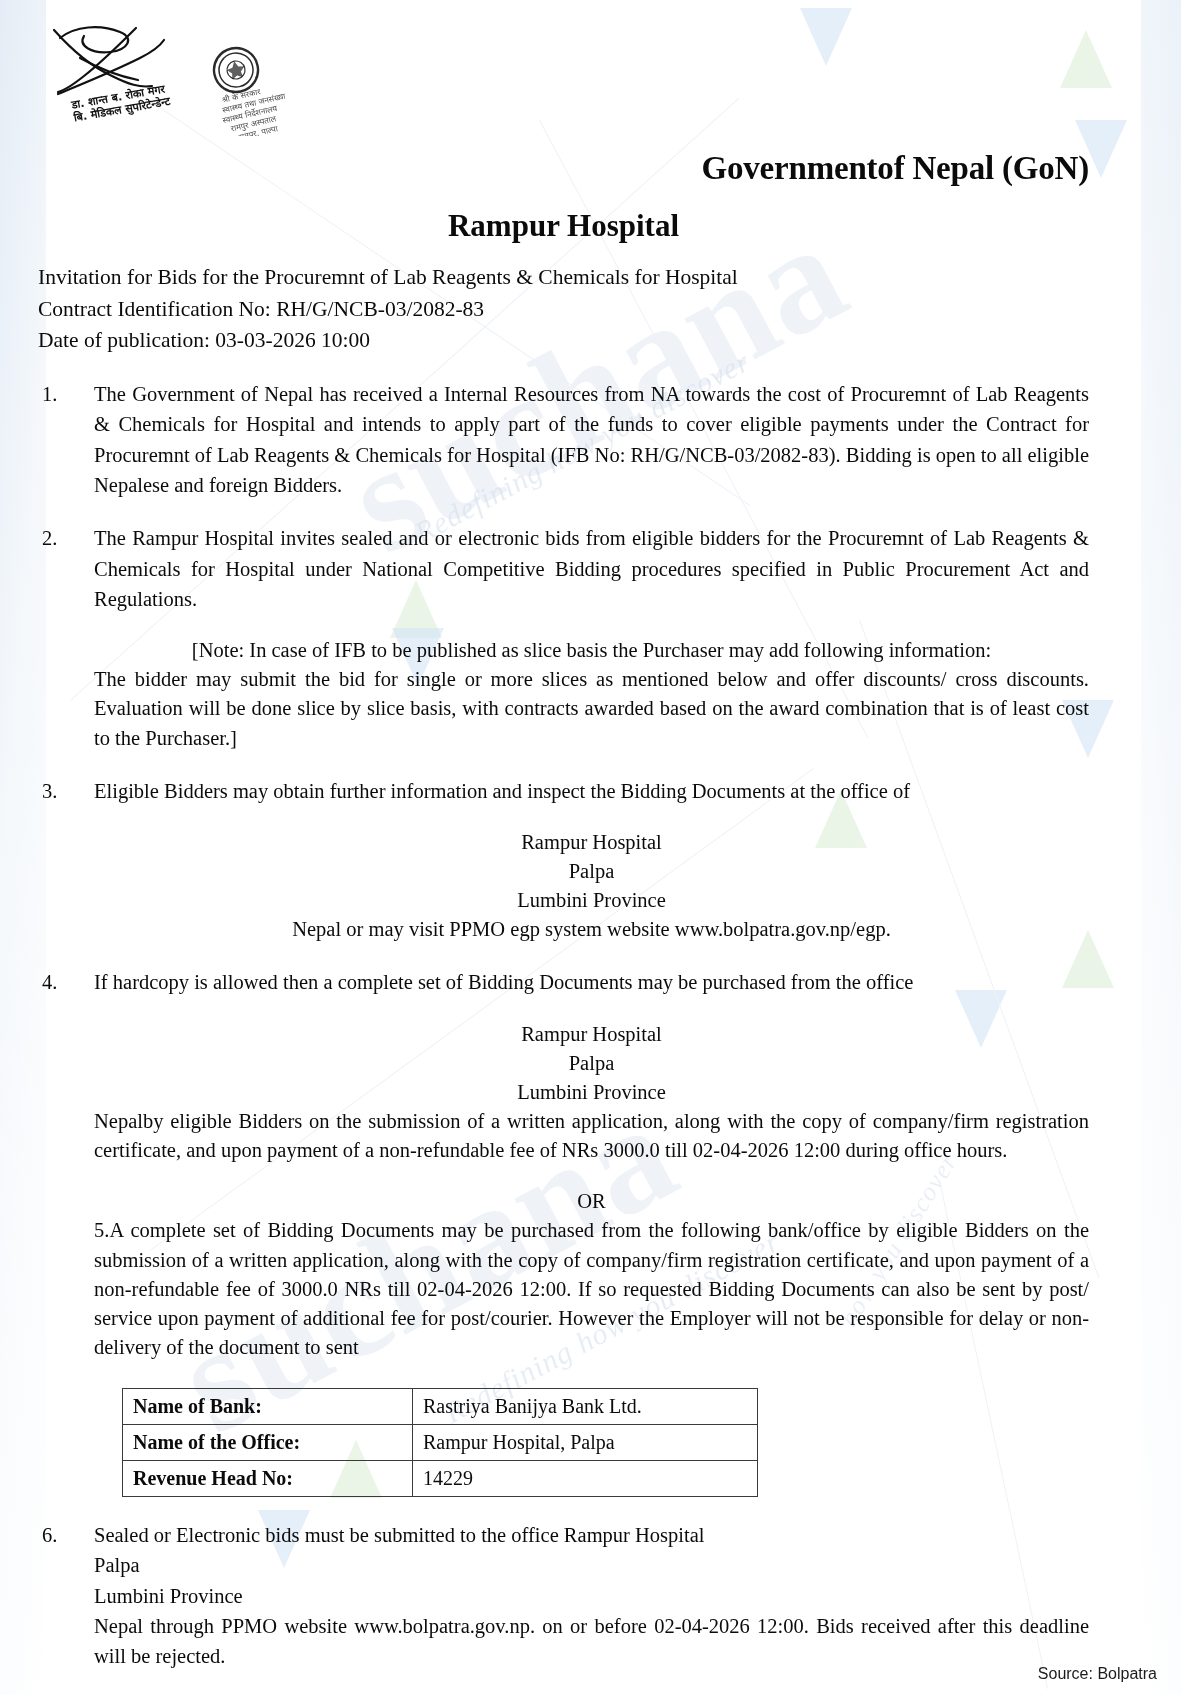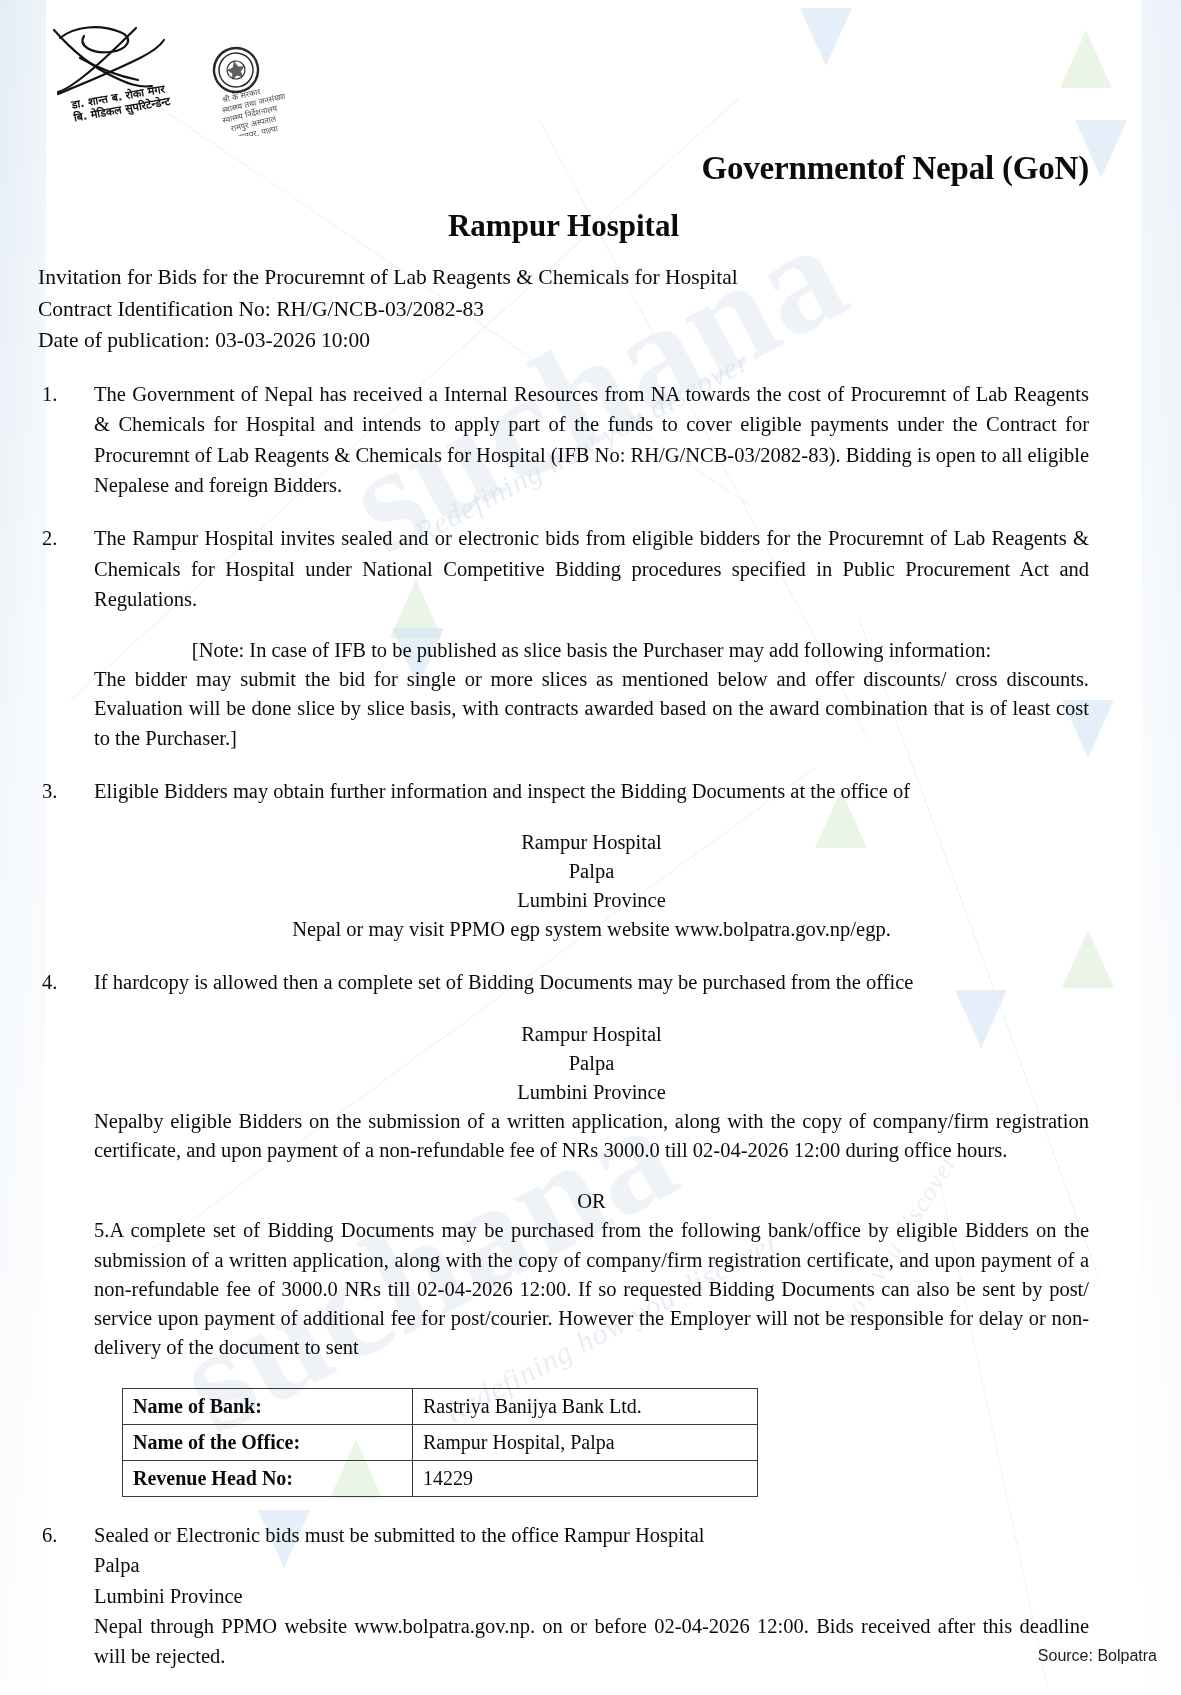--- a/index.html
+++ b/index.html
@@ -196,21 +196,21 @@
   }
   table.bank-table td.label {
     width: 290px;
     font-weight: bold;
   }
 
   
   .footer-source {
     position: absolute;
     right: 24px;
-    bottom: 30px;
+    bottom: 12px;
     font-family: "Liberation Sans", sans-serif;
     font-size: 16px;
     color: #1b1b1b;
     z-index: 4;
   }
 </style>
 </head>
 <body>
 
 <div class="page">

